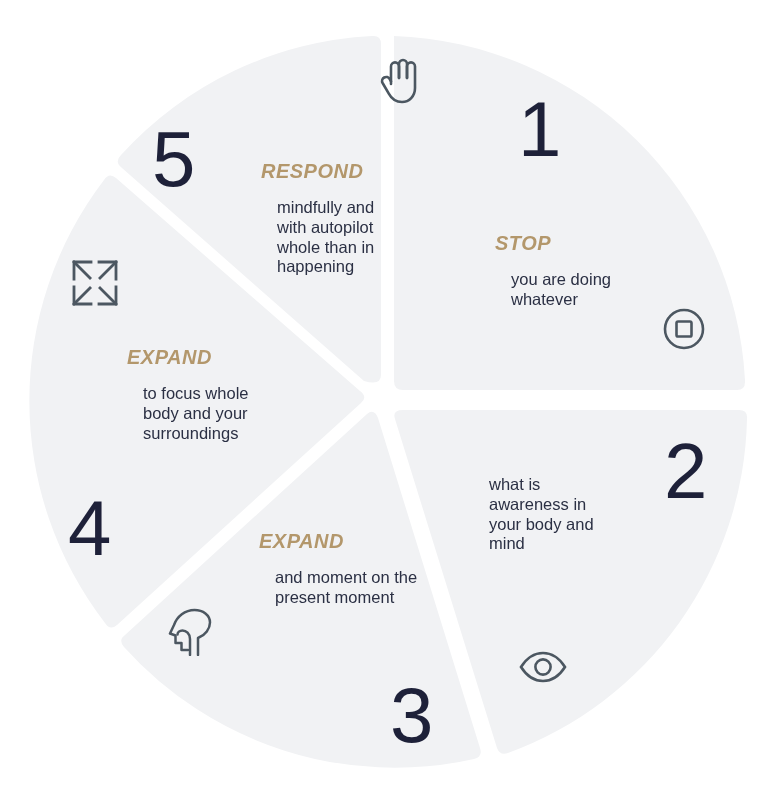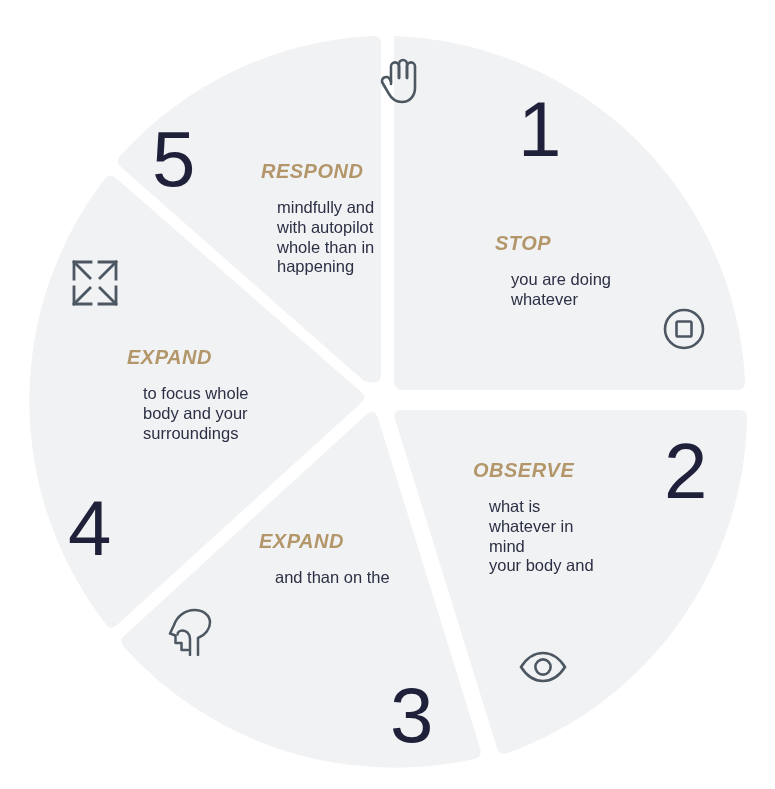--- a/index.html
+++ b/index.html
@@ -159,40 +159,40 @@
     </div>
     <div class="seg-icon" id="icon-stop">
       <svg width="48" height="48" viewBox="0 0 48 48" fill="none" stroke="#4c5761" stroke-width="2.6">
         <circle cx="24" cy="24" r="19"></circle>
         <rect x="16.5" y="16.5" width="15" height="15" rx="1.6"></rect>
       </svg>
     </div>
 
     <div class="seg-num" id="num-2">2</div>
     <div class="seg-text" id="text-observe">
-      <div class="seg-heading">OBSERVE</div>
       <div class="seg-body">
         <div>what is</div>
-        <div>whatever in</div>
+        <div>awareness in</div>
+        <div>your body and</div>
         <div>mind</div>
-        <div>your body and</div>
       </div>
     </div>
     <div class="seg-icon" id="icon-observe">
       <svg width="50" height="34" viewBox="0 0 50 34" fill="none" stroke="#4c5761" stroke-width="2.6">
         <path d="M3 17 C10 6 18.5 3 25 3 C31.5 3 40 6 47 17 C40 28 31.5 31 25 31 C18.5 31 10 28 3 17 Z"></path>
         <circle cx="25" cy="17" r="7.6"></circle>
       </svg>
     </div>
 
     <div class="seg-num" id="num-3">3</div>
     <div class="seg-text" id="text-breathe">
       <div class="seg-heading">EXPAND</div>
       <div class="seg-body">
-        <div>and than on the</div>
+        <div>and moment on the</div>
+        <div>present moment</div>
       </div>
     </div>
     <div class="seg-icon" id="icon-breathe">
       <svg width="46" height="48" viewBox="0 0 46 48" fill="none" stroke="#4c5761" stroke-width="2.5" stroke-linecap="round" stroke-linejoin="round">
         <path d="M30 47 L30 30 C37.5 27 42 20.5 42 14.5 C42 7 35 2 26.5 2 C17 2 9 8.5 6 17 L2 25.5 L7.5 27.5 L7.5 35 L13.5 35 L13.5 42 L20 42"></path>
         <path d="M22 47 L22 31 C22 25.5 18 22.5 14.5 22.5 C11.5 22.5 9.5 24.5 9.5 26.5"></path>
       </svg>
     </div>
 
     <div class="seg-num" id="num-4">4</div>

